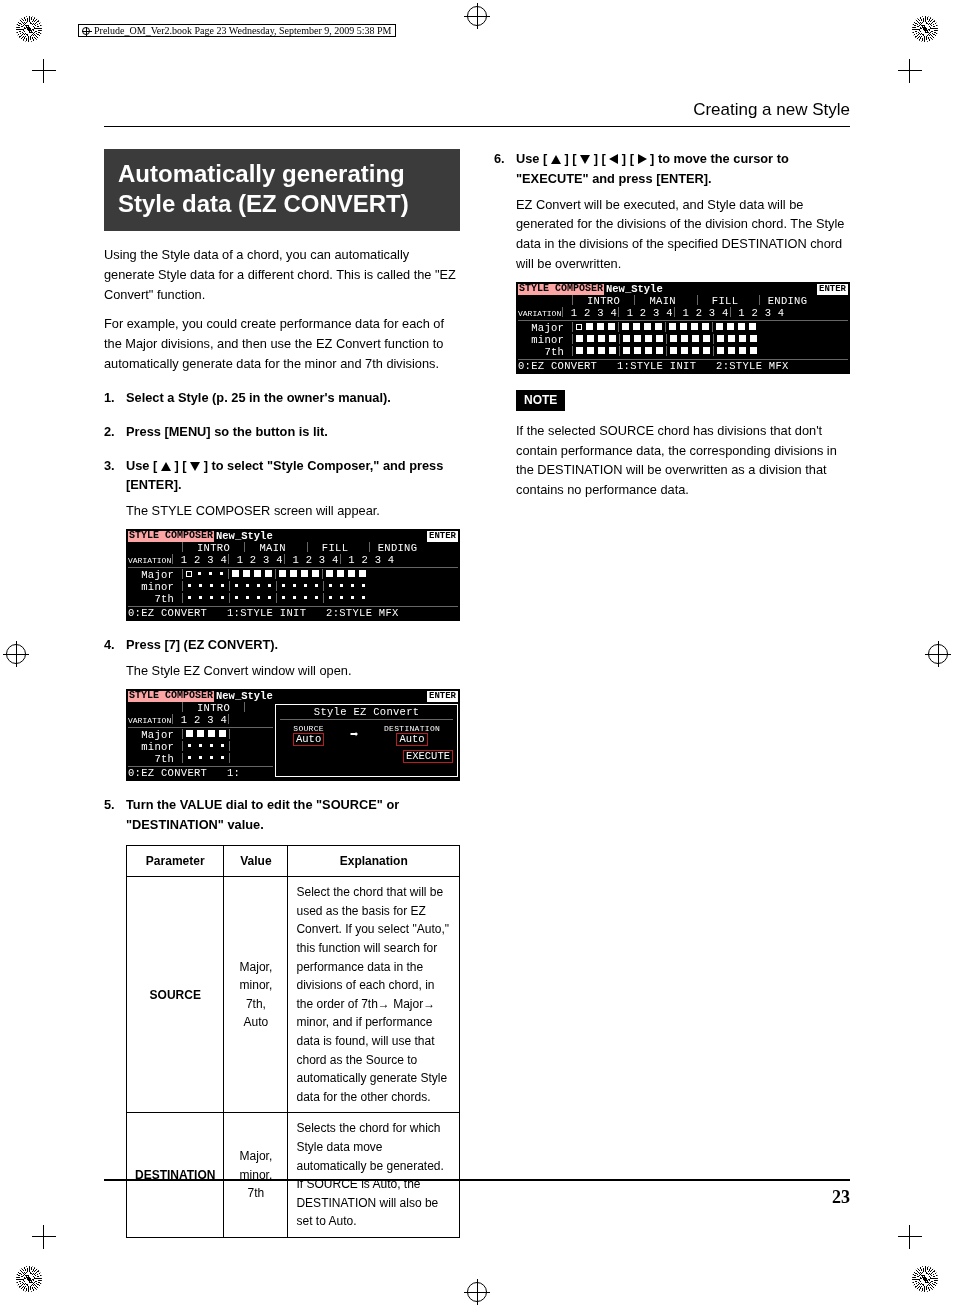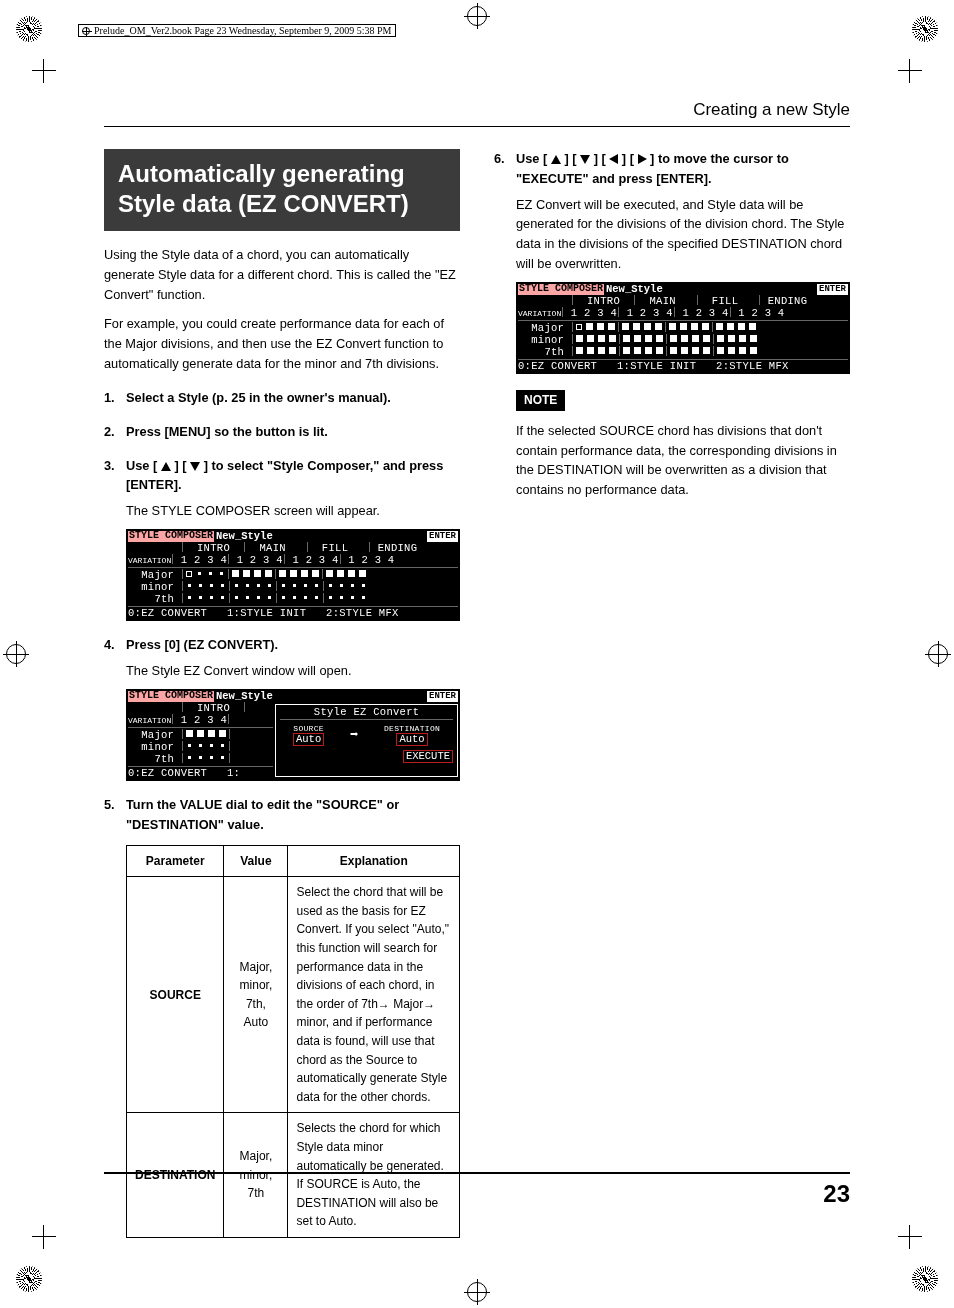--- a/index.html
+++ b/index.html
@@ -144,21 +144,21 @@
     display:inline-block; background:#000; color:#fff; font-weight:700;
     padding: 1px 8px; font-size: 12px; margin-top: 16px; margin-bottom: 4px;
   }
 
   .footer-bar {
     position: absolute; left: 0; right: 0; bottom: 0;
     border-top: 2px solid #000;
     display:flex; justify-content:flex-end;
     padding-top: 6px;
   }
-  .page-num { font-weight: 700; font-size: 24px; font-family: Liberation Sans, sans-serif; }
+  .page-num { font-weight: 700; font-size: 18px; font-family: Liberation Serif, serif; }
 </style>
 </head>
 <body>
 
 <div class="rosette tl"></div>
 <div class="rosette tr"></div>
 <div class="rosette bl"></div>
 <div class="rosette br"></div>
 <div class="crop-mark tl"></div>
 <div class="crop-mark tr"></div>
@@ -224,21 +224,21 @@
               <div class="lcd-line">    7th <span class="vr"></span><span class="dot"></span><span class="dot"></span><span class="dot"></span><span class="dot"></span><span class="vr"></span><span class="dot"></span><span class="dot"></span><span class="dot"></span><span class="dot"></span><span class="vr"></span><span class="dot"></span><span class="dot"></span><span class="dot"></span><span class="dot"></span><span class="vr"></span><span class="dot"></span><span class="dot"></span><span class="dot"></span><span class="dot"></span></div>
               <div class="hr"></div>
               <div class="lcd-line">0:EZ CONVERT   1:STYLE INIT   2:STYLE MFX</div>
             </div>
           </span>
         </li>
 
         <li>
           <span class="num">4.</span>
           <span class="body">
-            <span class="lead">Press [0] (EZ CONVERT).</span>
+            <span class="lead">Press [7] (EZ CONVERT).</span>
             <p>The Style EZ Convert window will open.</p>
 
             
             <div class="lcd">
               <div class="hdrline">
                 <span class="tab">STYLE COMPOSER</span>
                 <span class="title">New_Style</span>
                 <span class="enter-tag">ENTER</span>
               </div>
               <div style="display:flex">
@@ -285,21 +285,21 @@
                 <th>Explanation</th>
               </tr>
               <tr>
                 <td class="pn">SOURCE</td>
                 <td class="pv">Major, minor, 7th, Auto</td>
                 <td>Select the chord that will be used as the basis for EZ Convert. If you select "Auto," this function will search for performance data in the divisions of each chord, in the order of 7th→ Major→ minor, and if performance data is found, will use that chord as the Source to automatically generate Style data for the other chords.</td>
               </tr>
               <tr>
                 <td class="pn">DESTINATION</td>
                 <td class="pv">Major, minor, 7th</td>
-                <td style="white-space:pre-line">Selects the chord for which Style data minor automatically be generated.
+                <td style="white-space:pre-line">Selects the chord for which Style data move automatically be generated.
 If SOURCE is Auto, the DESTINATION will also be set to Auto.</td>
               </tr>
             </tbody>
               </table>
           </span>
         </li>
       </ol>
     </div>
 
     <div class="col">

